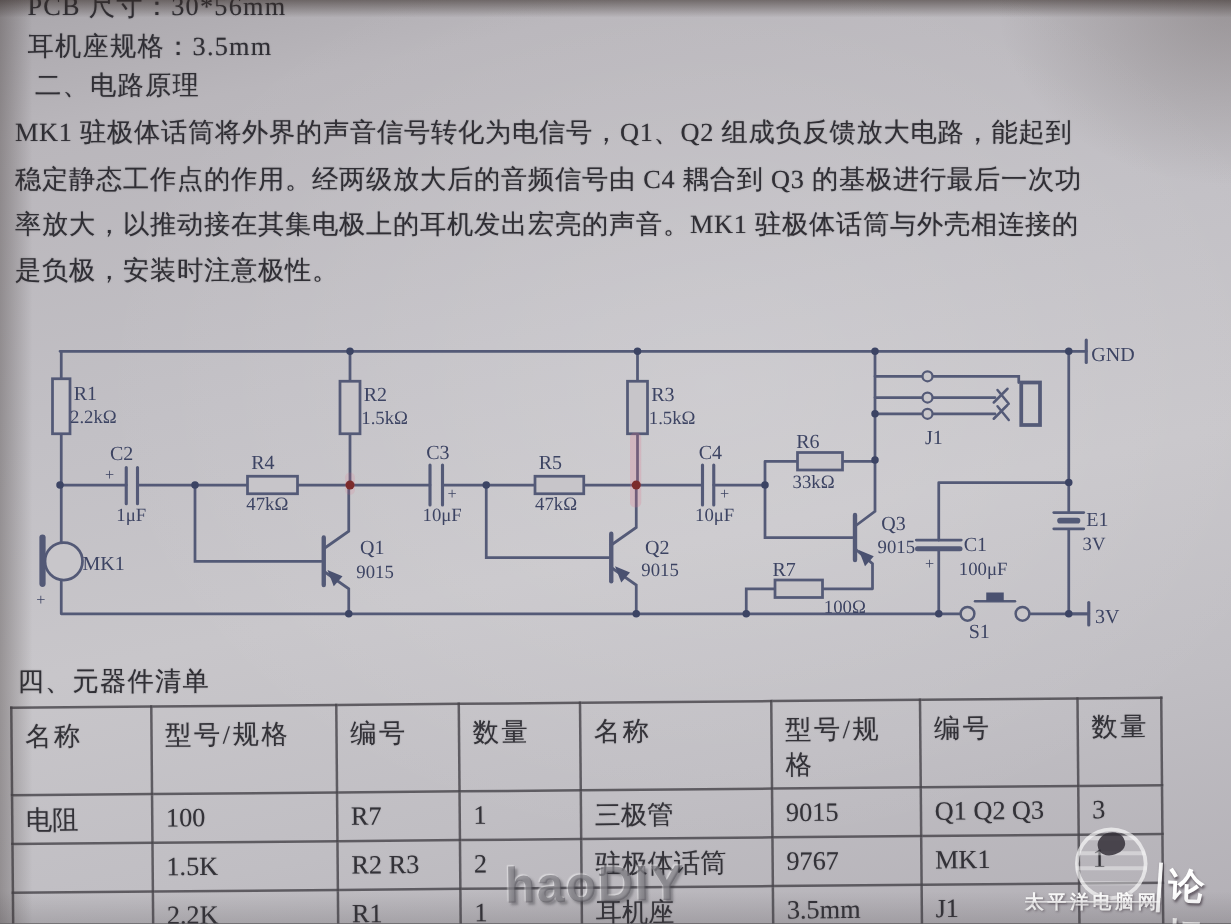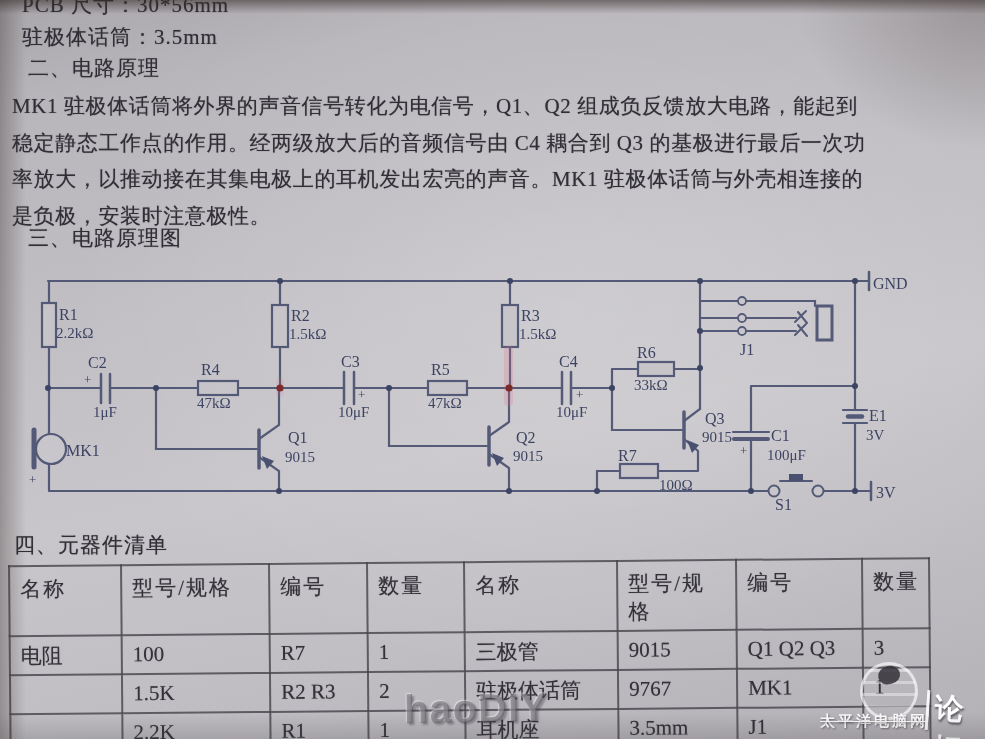--- a/index.html
+++ b/index.html
@@ -70,31 +70,30 @@
   .lbl{font-size:16px;}
   .val{font-size:15px;}
   .pl{font-size:13px;}
 </style>
 </head>
 <body>
 
 <div class="photo">
 
   <div class="tline ink pcb-line">PCB 尺寸：30*56mm</div>
-  <div class="tline ink spec-line">驻极体话筒：3.5mm</div>
+  <div class="tline ink spec-line">耳机座规格：3.5mm</div>
   <div class="tline ink h2">二、电路原理</div>
 
   <div class="para ink">
     <div>MK1 驻极体话筒将外界的声音信号转化为电信号，Q1、Q2 组成负反馈放大电路，能起到</div>
     <div>稳定静态工作点的作用。经两级放大后的音频信号由 C4 耦合到 Q3 的基极进行最后一次功</div>
     <div>率放大，以推动接在其集电极上的耳机发出宏亮的声音。MK1 驻极体话筒与外壳相连接的</div>
     <div>是负极，安装时注意极性。</div>
   </div>
 
-  <div class="tline ink h3">三、电路原理图</div>
 
   <svg class="schematic" width="985" height="272" viewBox="0 258 985 272">
     <g stroke="#4a5170" stroke-width="2.2" fill="none" stroke-linecap="round" opacity="0.92">
 
       <path d="M48 281 H869 M49 281 V491 M49 491 H768 M824 491 H871"></path>
 
       <path d="M48 388 H101 M110 388 H344 M354 388 H562 M571 388 H612"></path>
 
       <path d="M156 388 V449 H257 M259 439 L279 425 V388 M259 457 L279 471 V491 M280 281 V388"></path>
       <line x1="259" y1="430" x2="259" y2="468" stroke-width="3.5"></line>

